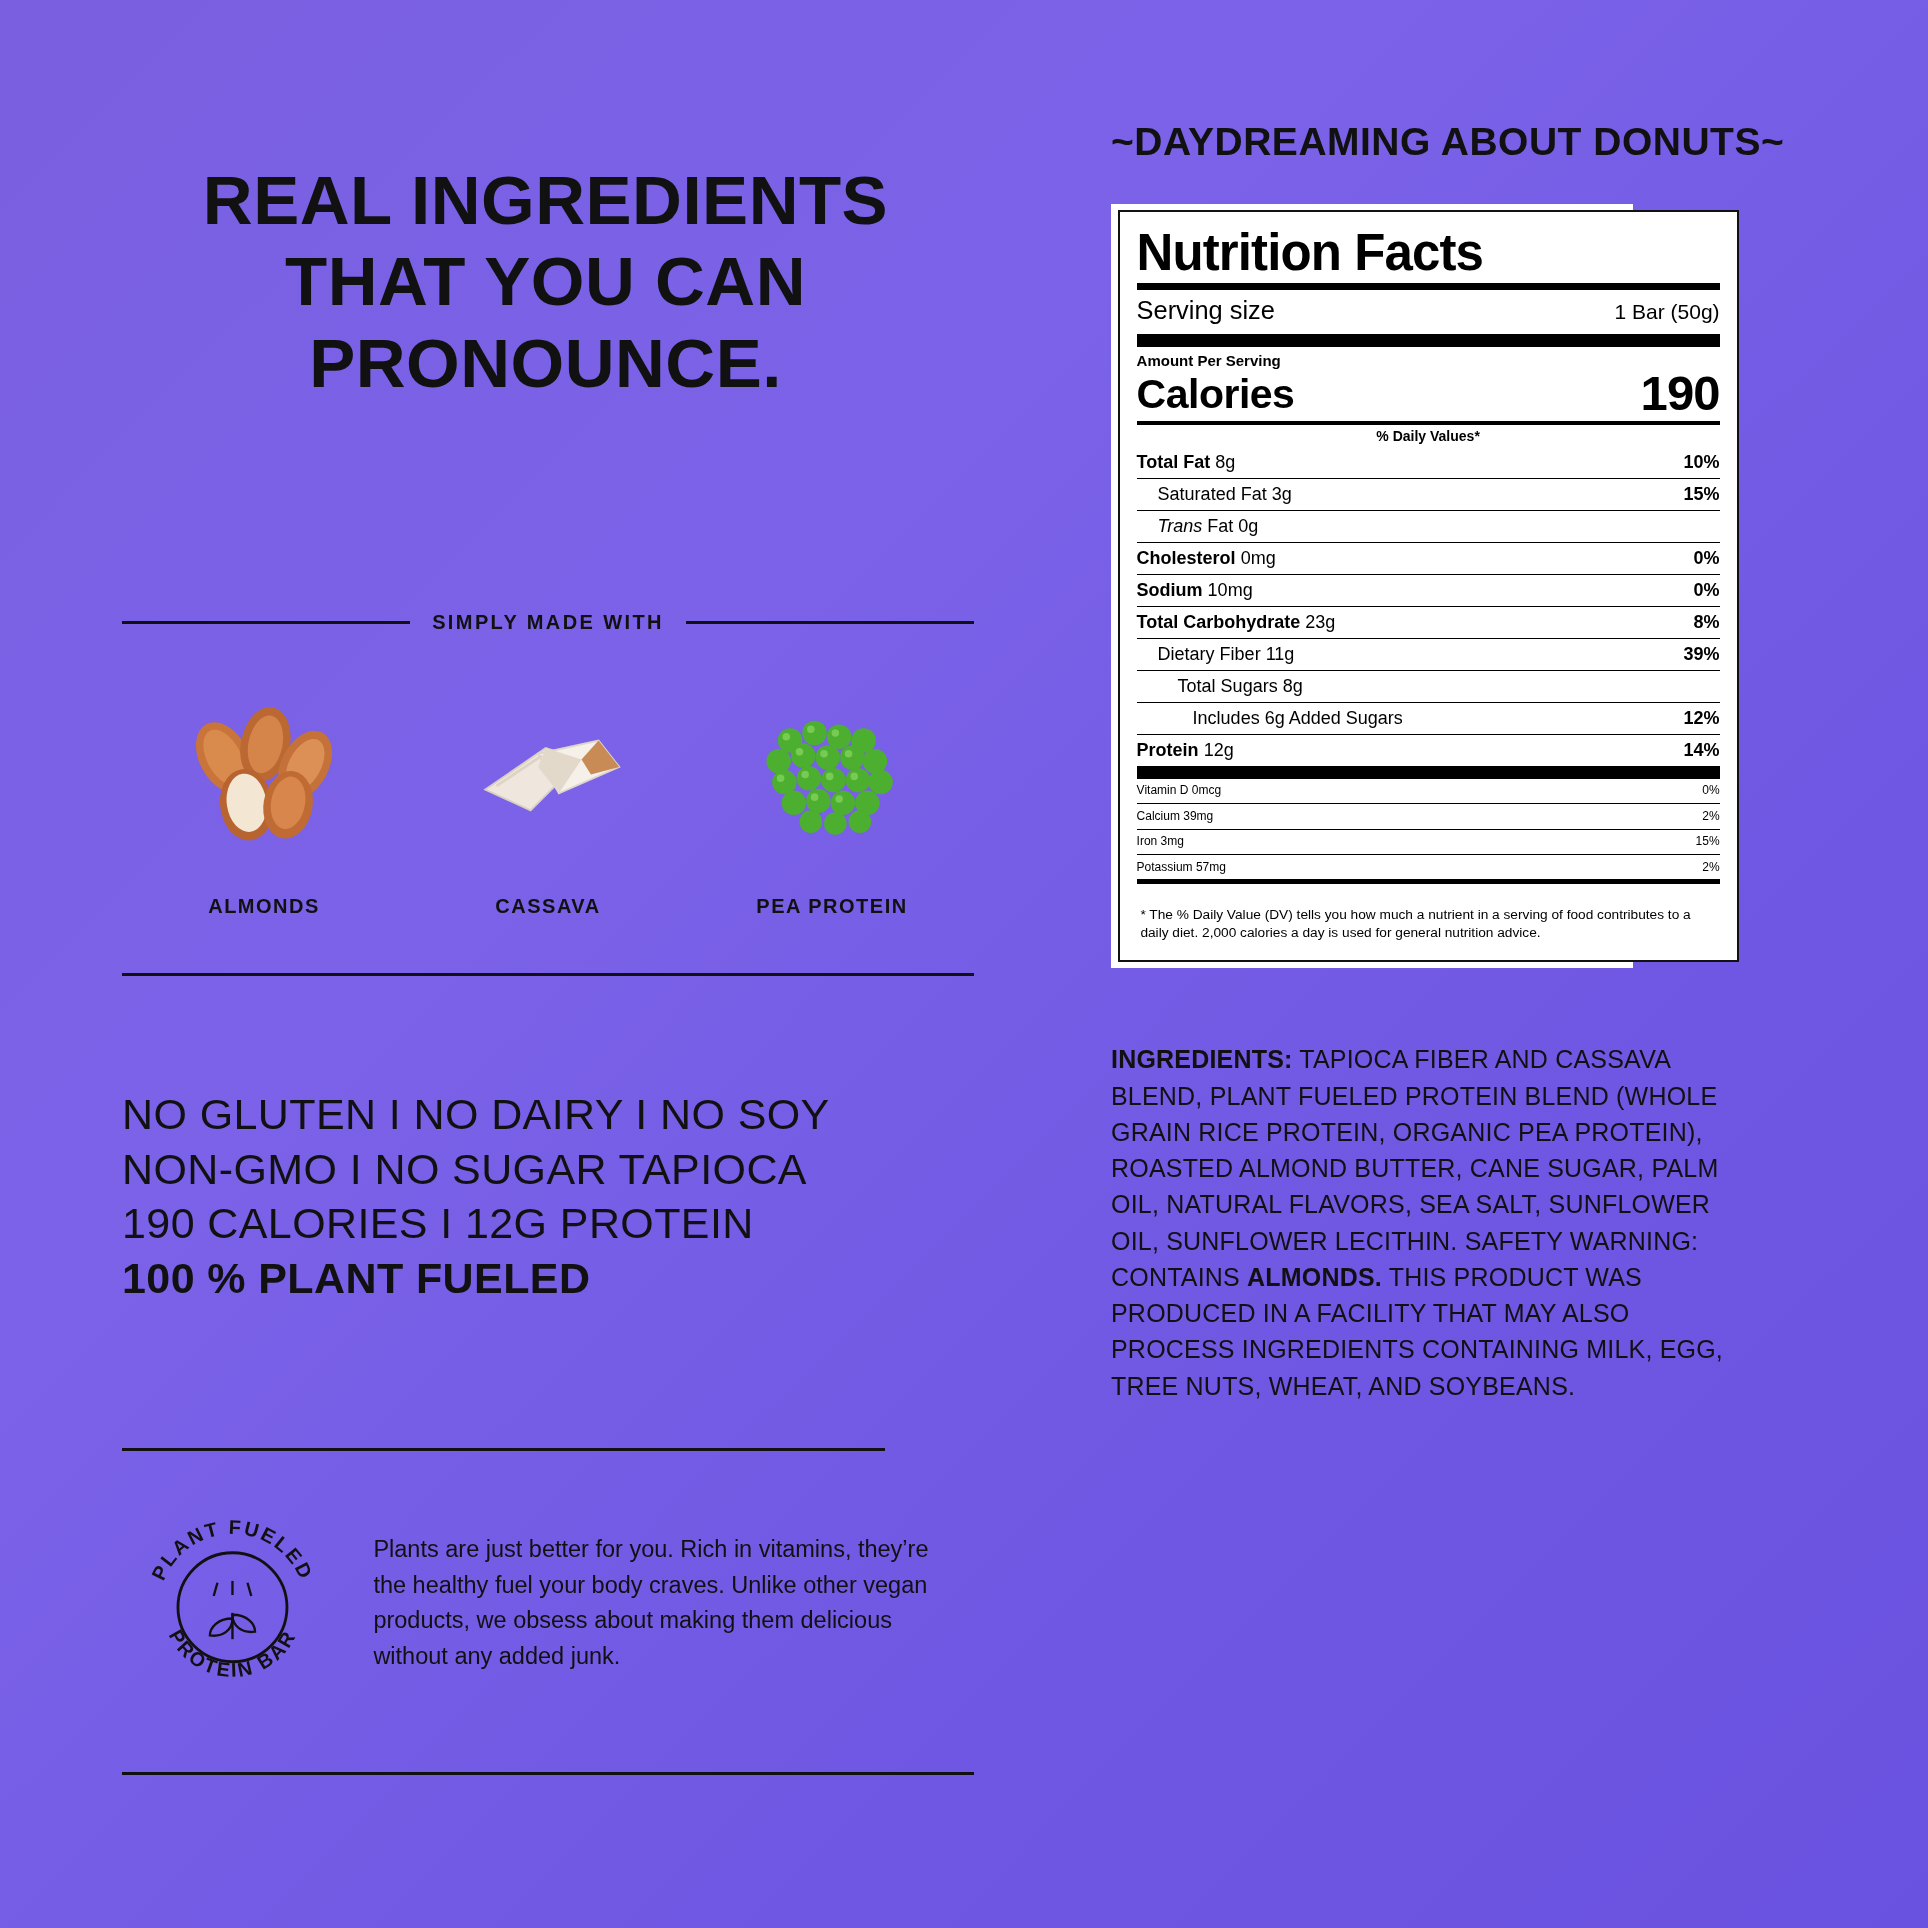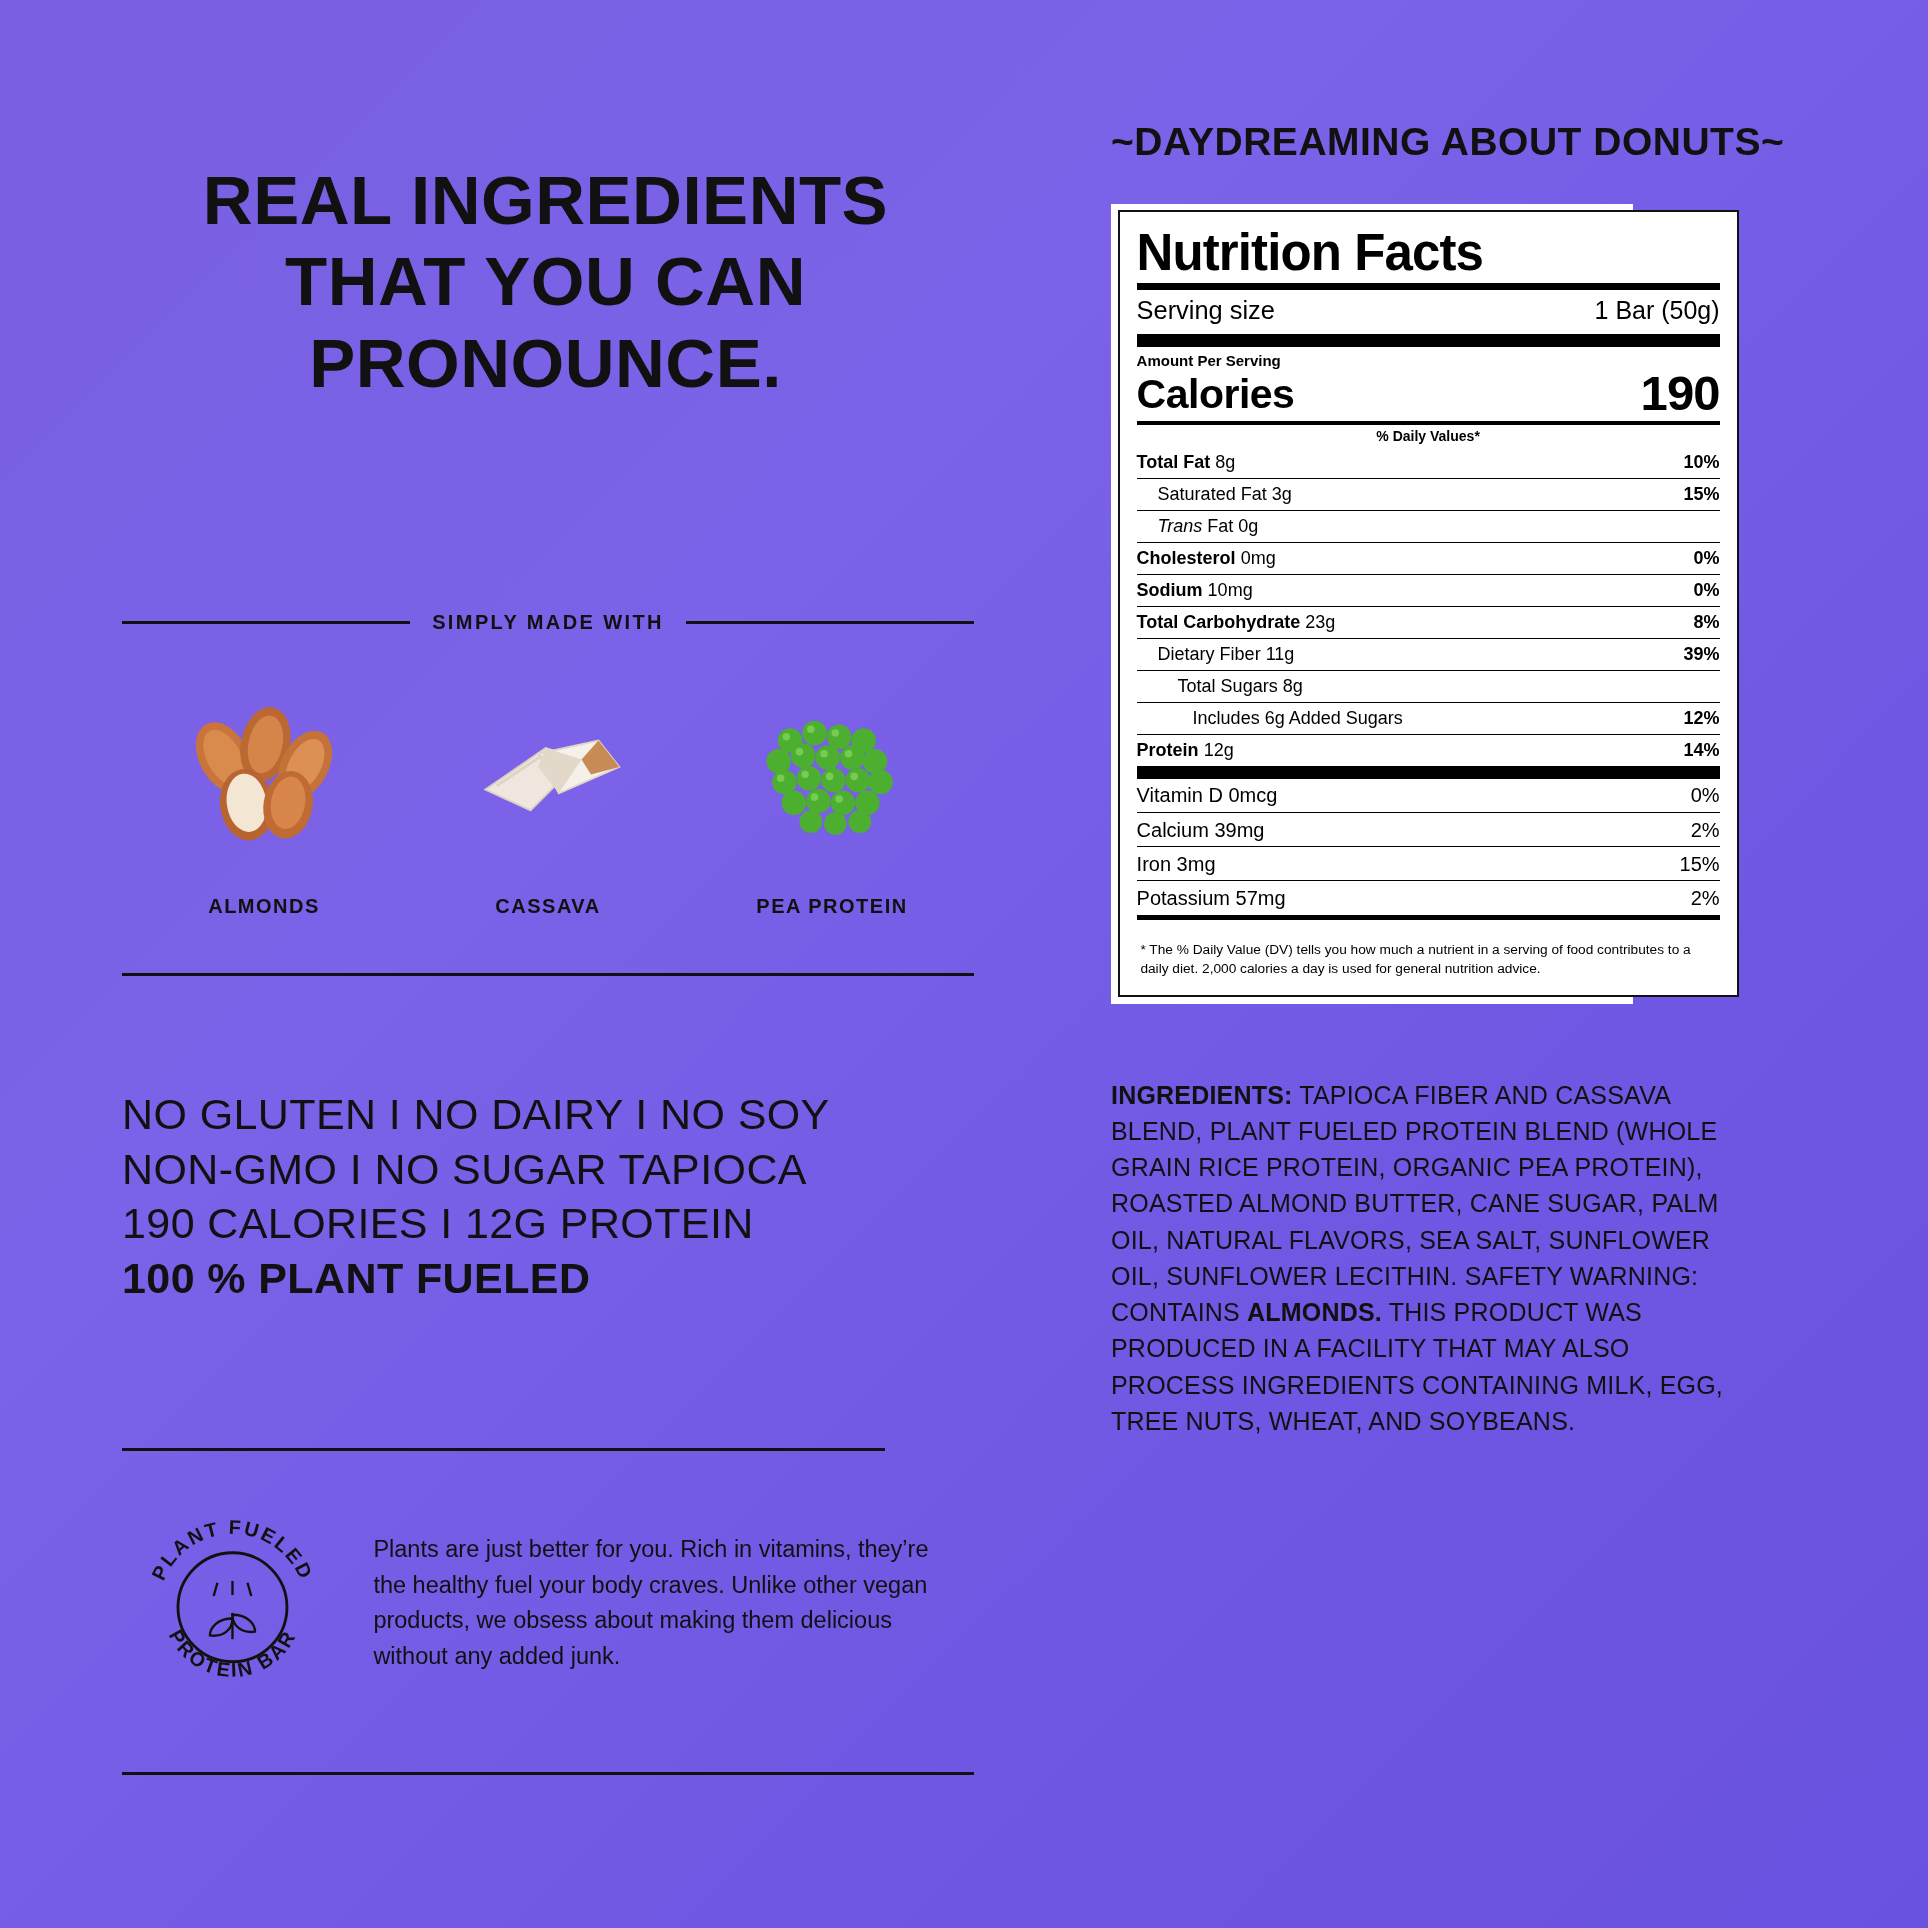--- a/index.html
+++ b/index.html
@@ -174,21 +174,21 @@
   .rule-thick { border-bottom: 13px solid #000; }
   .rule-mid { border-bottom: 7.5px solid #000; }
 
   .nf-serving {
     display: flex;
     justify-content: space-between;
     align-items: baseline;
     font-size: 25.4px;
     padding: 6.6px 0 8.5px 0;
   }
-  .nf-serving .val { font-size: 25px; text-align: center; }
+  .nf-serving .val { font-size: 21px; text-align: center; }
 
   .nf-amount {
     font-size: 15px;
     font-weight: bold;
     padding-top: 4.7px;
   }
   .nf-cal-row {
     display: flex;
     justify-content: space-between;
     align-items: flex-end;
@@ -223,21 +223,21 @@
   }
   .nf-line .nm b { font-weight: bold; }
   .nf-line.indent1 .nm { padding-left: 21px; }
   .nf-line.indent2 .nm { padding-left: 41px; }
   .nf-line.indent3 .nm { padding-left: 56px; }
   .nf-line .pv { font-weight: bold; }
   .nf-line.italic .nm i { font-style: italic; }
   .nf-line.no-border { border-bottom: none; }
 
   .nf-vits .nf-line {
-    font-size: 20px;
+    font-size: 12px;
     padding: 5.6px 0 5.6px 0;
   }
   .nf-vits .nf-line .pv { font-weight: normal; }
 
   .nf-foot {
     font-size: 13.7px;
     line-height: 1.35;
     padding: 8.5px 1.9px 1.9px 3.8px;
     margin-top: 13px;
   }

